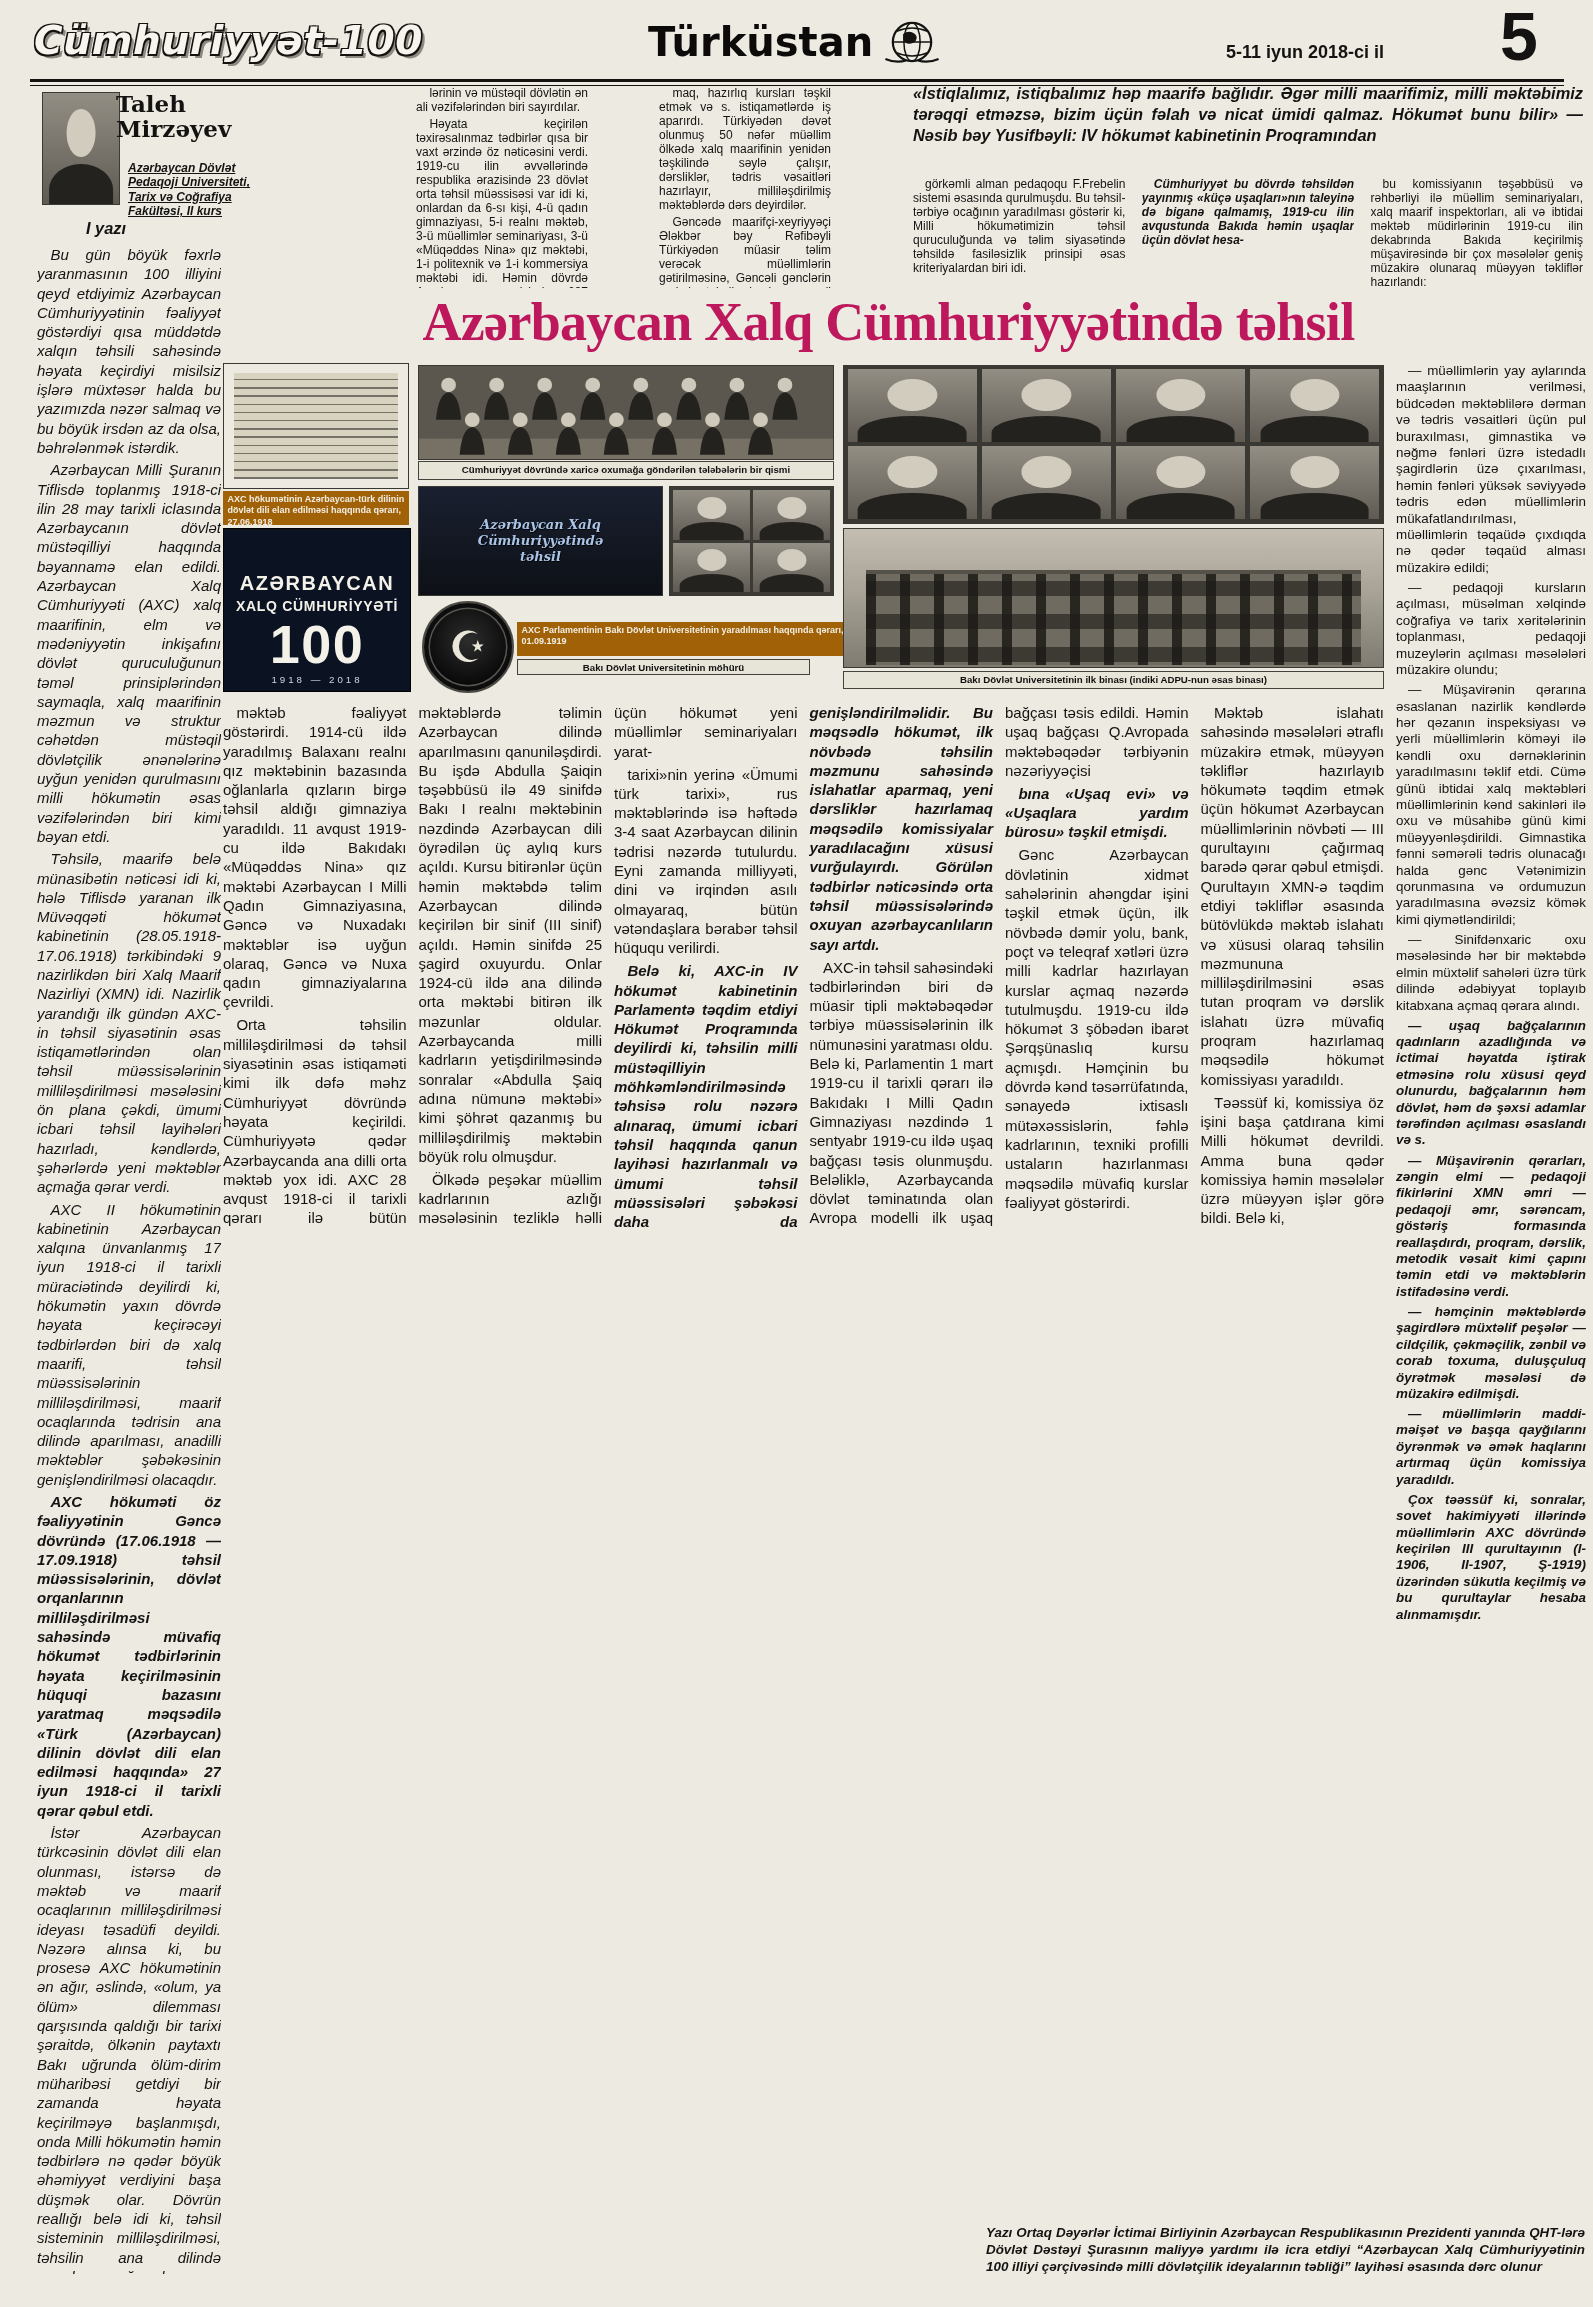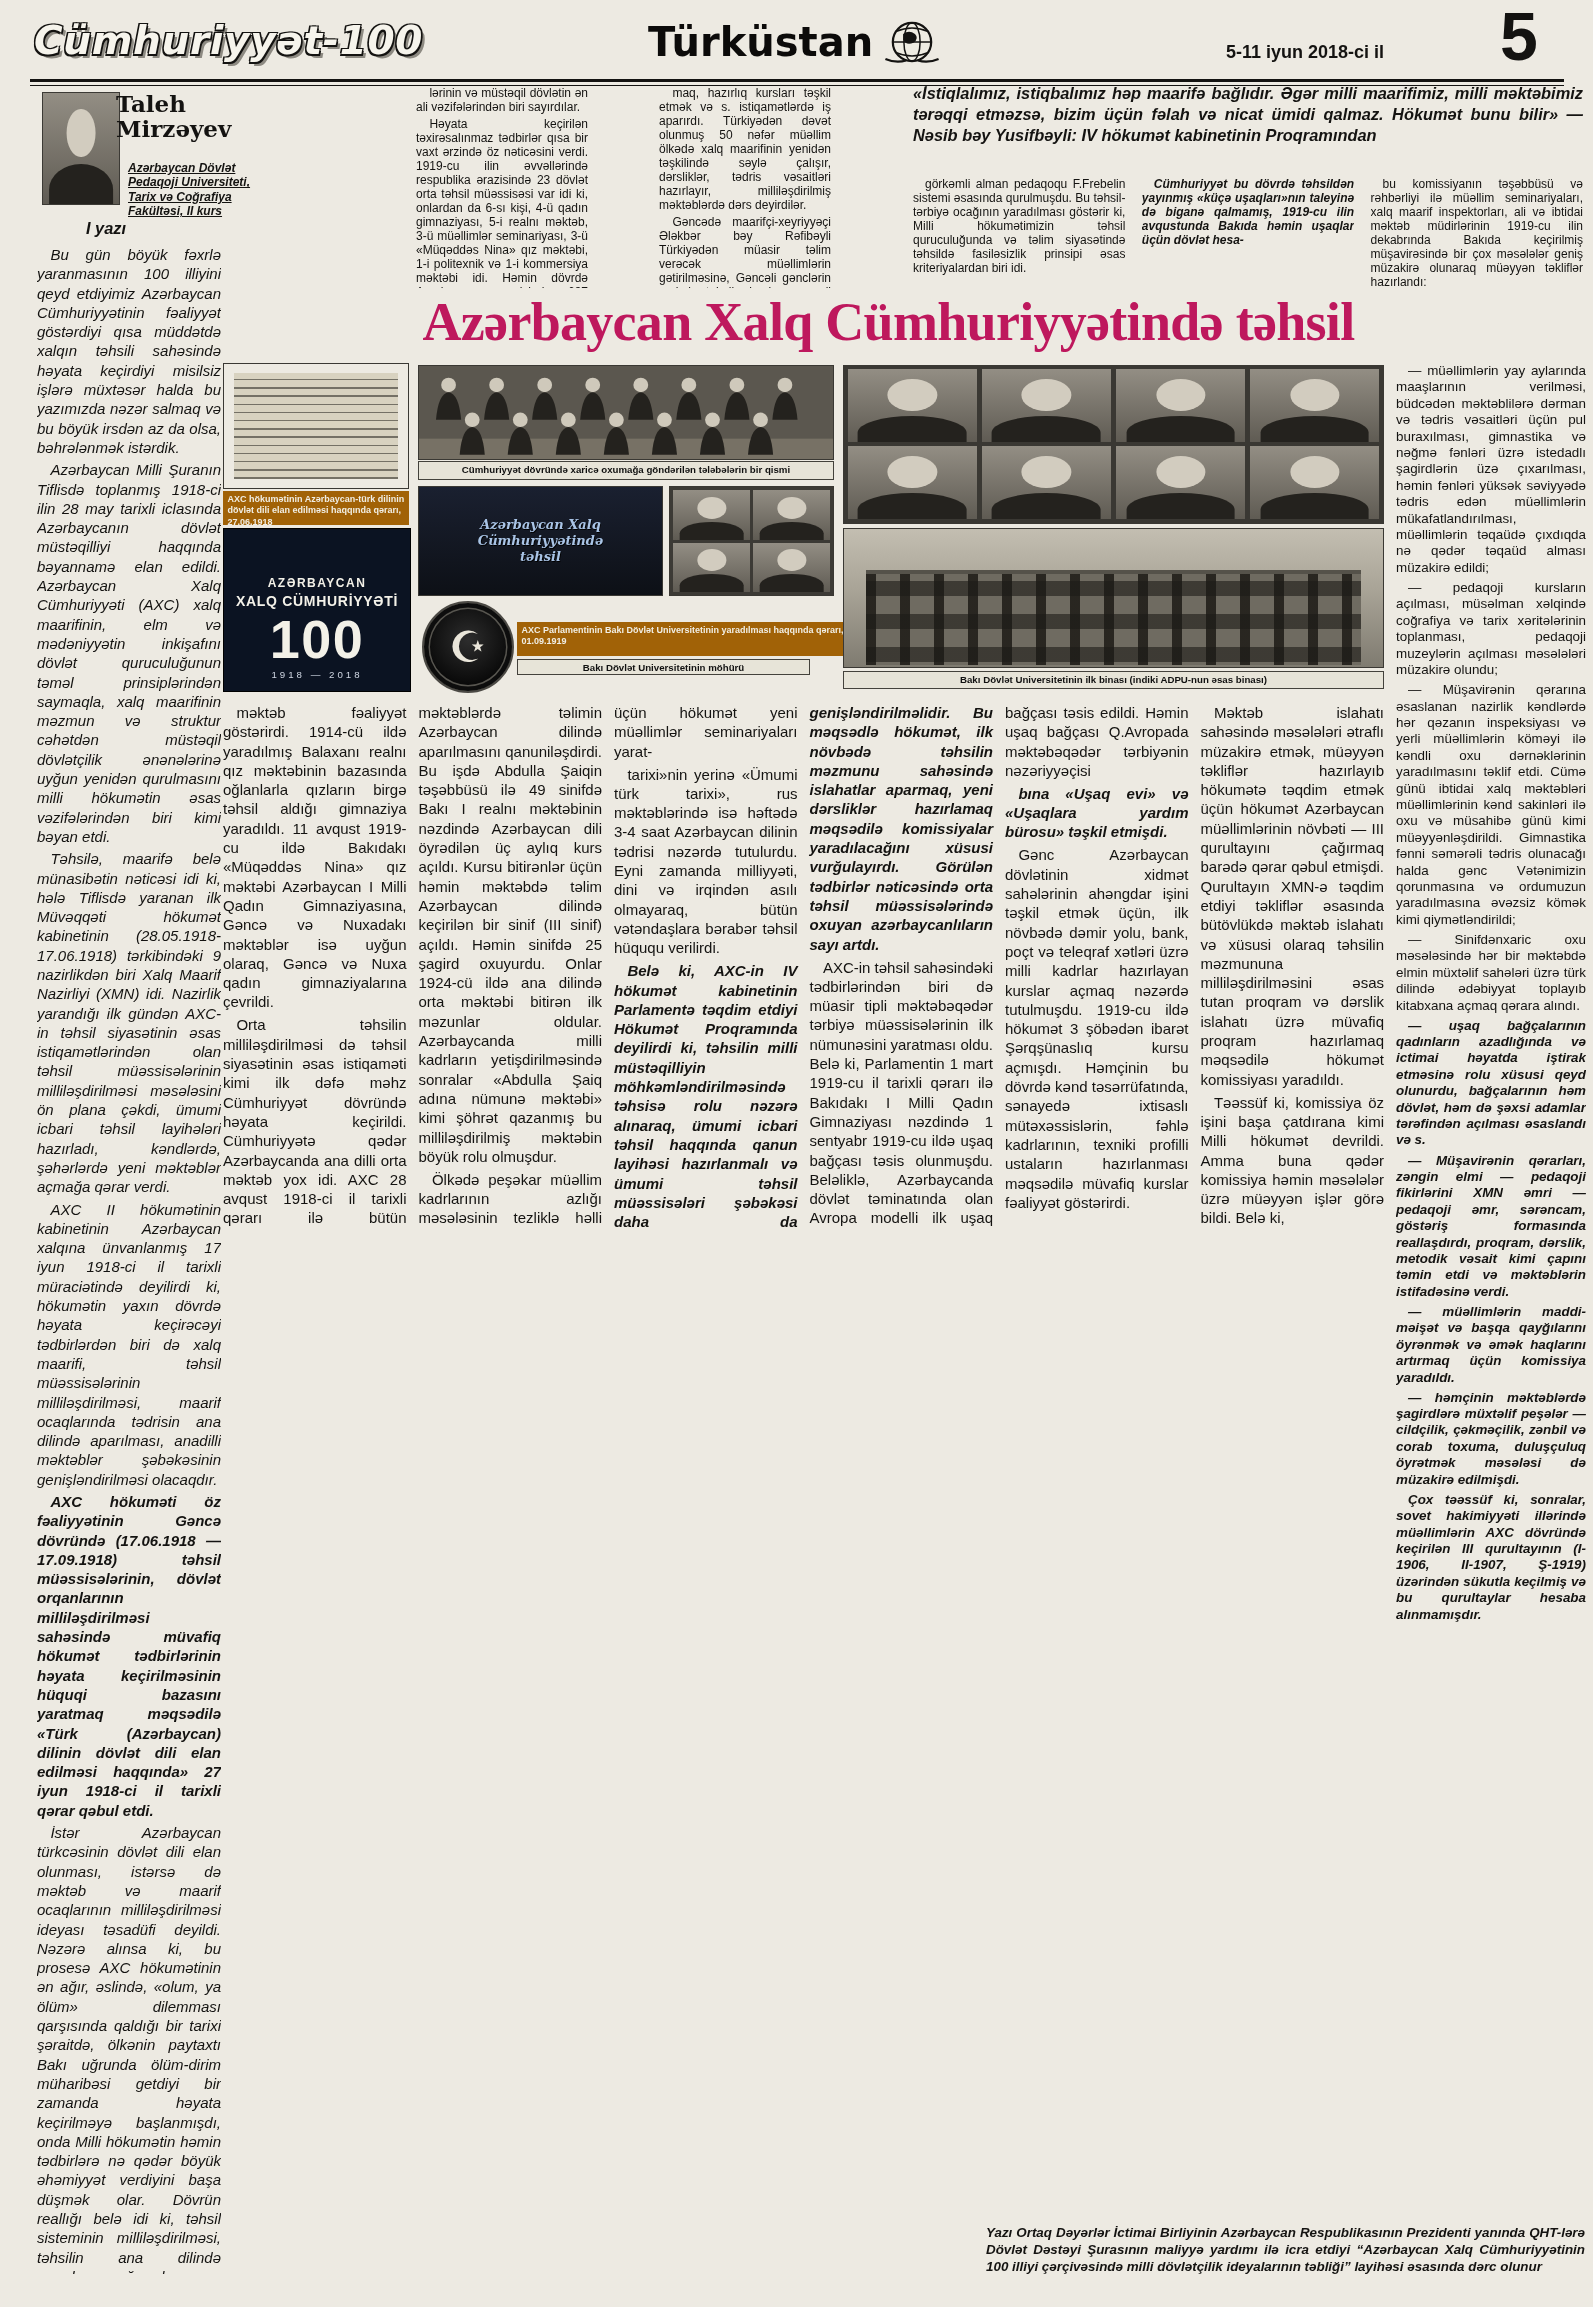--- a/index.html
+++ b/index.html
@@ -65,21 +65,21 @@
   .collage{left:223px;top:363px;width:1161px;height:327px;}
   .ph{position:absolute;border:0.7px solid #3a3833;box-sizing:border-box;}
   .doc{left:0;top:0;width:186px;height:126px;
     background-color:#d8d2c0;
     background-image:repeating-linear-gradient(180deg, transparent 0 6.7px, rgba(35,33,28,.55) 6.7px 8.2px);
     background-clip:content-box;padding:9px 10.4px;}
   .cap-dark{position:absolute;background:#a16207;color:#f1eee4;font-size:9px;font-weight:700;line-height:1.25;padding:3px 4.5px;box-sizing:border-box;}
   .cap-light{position:absolute;background:#e7e4d8;color:#111;font-size:9.7px;font-weight:700;line-height:1.2;text-align:center;padding:2.2px 3px;box-sizing:border-box;border:0.7px solid #44423c;}
   .cap-decree{left:0;top:128px;width:186px;height:34px;}
   .logo{left:0;top:165px;width:186px;height:162px;background:#0b1322;color:#f3f1e8;display:flex;flex-direction:column;align-items:center;justify-content:center;gap:3px;border:0.7px solid #000;}
-  .logo .l1{font-size:12px;font-weight:800;letter-spacing:1.5px;margin-top:36px;}
+  .logo .l1{font-size:20px;font-weight:800;letter-spacing:1.5px;margin-top:36px;}
   .logo .l2{font-size:14px;font-weight:600;letter-spacing:0.7px;}
   .logo .num{font-size:54px;font-weight:900;line-height:1;letter-spacing:1.5px;}
   .logo .yrs{font-size:9.7px;letter-spacing:3px;color:#cfd6e2;}
   .group{left:195px;top:1.5px;width:416px;height:95px;}
   .cap-students{left:195px;top:98px;width:416px;height:19.3px;}
   .overlay{left:195px;top:123px;width:245px;height:110px;background:linear-gradient(#1a2030,#0d1016);display:flex;flex-direction:column;align-items:center;justify-content:center;}
   .overlay div{font-family:"DejaVu Serif", serif;font-style:italic;font-weight:700;color:#a9c4e6;font-size:13px;line-height:1.25;text-shadow:0.7px 0.7px 0 #000;}
   .midphoto{left:446px;top:123px;width:165px;height:110px;display:grid;grid-template-columns:1fr 1fr;gap:3px;background:#3c3a35;padding:3px;box-sizing:border-box;}
   .emblem{left:199px;top:238px;width:88px;height:88px;border-radius:50%;
     background:radial-gradient(circle at 50% 42%, #2d2d2d, #060606 72%);
@@ -258,22 +258,22 @@
   <div class="cap-light cap-building">Bakı Dövlət Universitetinin ilk binası (indiki ADPU-nun əsas binası)</div>
 </div>
 
 <div class="abs txt rightcol">
   <p>— müəllimlərin yay aylarında maaşlarının verilməsi, büdcədən məktəblilərə dərman və tədris vəsaitləri üçün pul buraxılması, gimnastika və nəğmə fənləri üzrə istedadlı şagirdlərin üzə çıxarılması, həmin fənləri yüksək səviyyədə tədris edən müəllimlərin mükafatlandırılması, müəllimlərin təqaüdə çıxdıqda nə qədər təqaüd alması müzakirə edildi;</p>
   <p>— pedaqoji kursların açılması, müsəlman xəlqində coğrafiya və tarix xəritələrinin toplanması, pedaqoji muzeylərin açılması məsələləri müzakirə olundu;</p>
   <p>— Müşavirənin qərarına əsaslanan nazirlik kəndlərdə hər qəzanın inspeksiyası və yerli müəllimlərin köməyi ilə kəndli oxu dərnəklərinin yaradılmasını təklif etdi. Cümə günü ibtidai xalq məktəbləri müəllimlərinin kənd sakinləri ilə oxu və müsahibə günü kimi müəyyənləşdirildi. Gimnastika fənni səmərəli tədris olunacağı halda gənc Vətənimizin qorunmasına və ordumuzun yaradılmasına əvəzsiz kömək kimi qiymətləndirildi;</p>
   <p>— Sinifdənxaric oxu məsələsində hər bir məktəbdə elmin müxtəlif sahələri üzrə türk dilində ədəbiyyat toplayıb kitabxana açmaq qərara alındı.</p>
   <p class="bi">— uşaq bağçalarının qadınların azadlığında və ictimai həyatda iştirak etməsinə rolu xüsusi qeyd olunurdu, bağçalarının həm dövlət, həm də şəxsi adamlar tərəfindən açılması əsaslandı və s.</p>
   <p class="bi">— Müşavirənin qərarları, zəngin elmi — pedaqoji fikirlərini XMN əmri — pedaqoji əmr, sərəncam, göstəriş formasında reallaşdırdı, proqram, dərslik, metodik vəsait kimi çapını təmin etdi və məktəblərin istifadəsinə verdi.</p>
+  <p class="bi">— həmçinin məktəblərdə şagirdlərə müxtəlif peşələr — cildçilik, çəkməçilik, zənbil və corab toxuma, duluşçuluq öyrətmək məsələsi də müzakirə edilmişdi.</p>
   <p class="bi">— müəllimlərin maddi-məişət və başqa qayğılarını öyrənmək və əmək haqlarını artırmaq üçün komissiya yaradıldı.</p>
-  <p class="bi">— həmçinin məktəblərdə şagirdlərə müxtəlif peşələr — cildçilik, çəkməçilik, zənbil və corab toxuma, duluşçuluq öyrətmək məsələsi də müzakirə edilmişdi.</p>
   <p class="bi">Çox təəssüf ki, sonralar, sovet hakimiyyəti illərində müəllimlərin AXC dövründə keçirilən III qurultayının (I-1906, II-1907, Ş-1919) üzərindən sükutla keçilmiş və bu qurultaylar hesaba alınmamışdır.</p>
 </div>
 
 <div class="abs txt lower">
   <p>məktəb fəaliyyət göstərirdi. 1914-cü ildə yaradılmış Balaxanı realnı qız məktəbinin bazasında oğlanlarla qızların birgə təhsil aldığı gimnaziya yaradıldı. 11 avqust 1919-cu ildə Bakıdakı «Müqəddəs Nina» qız məktəbi Azərbaycan I Milli Qadın Gimnaziyasına, Gəncə və Nuxadakı məktəblər isə uyğun olaraq, Gəncə və Nuxa qadın gimnaziyalarına çevrildi.</p>
   <p>Orta təhsilin milliləşdirilməsi də təhsil siyasətinin əsas istiqaməti kimi ilk dəfə məhz Cümhuriyyət dövründə həyata keçirildi. Cümhuriyyətə qədər Azərbaycanda ana dilli orta məktəb yox idi. AXC 28 avqust 1918-ci il tarixli qərarı ilə bütün məktəblərdə təlimin Azərbaycan dilində aparılmasını qanuniləşdirdi. Bu işdə Abdulla Şaiqin təşəbbüsü ilə 49 sinifdə Bakı I realnı məktəbinin nəzdində Azərbaycan dili öyrədilən üç aylıq kurs açıldı. Kursu bitirənlər üçün həmin məktəbdə təlim Azərbaycan dilində keçirilən bir sinif (III sinif) açıldı. Həmin sinifdə 25 şagird oxuyurdu. Onlar 1924-cü ildə ana dilində orta məktəbi bitirən ilk məzunlar oldular. Azərbaycanda milli kadrların yetişdirilməsində sonralar «Abdulla Şaiq adına nümunə məktəbi» kimi şöhrət qazanmış bu milliləşdirilmiş məktəbin böyük rolu olmuşdur.</p>
   <p>Ölkədə peşəkar müəllim kadrlarının azlığı məsələsinin tezliklə həlli üçün hökumət yeni müəllimlər seminariyaları yarat-</p>
   <p>tarixi»nin yerinə «Ümumi türk tarixi», rus məktəblərində isə həftədə 3-4 saat Azərbaycan dilinin tədrisi nəzərdə tutulurdu. Eyni zamanda milliyyəti, dini və irqindən asılı olmayaraq, bütün vətəndaşlara bərabər təhsil hüququ verilirdi.</p>
   <p class="bi">Belə ki, AXC-in IV hökumət kabinetinin Parlamentə təqdim etdiyi Hökumət Proqramında deyilirdi ki, təhsilin milli müstəqilliyin möhkəmləndirilməsində təhsisə rolu nəzərə alınaraq, ümumi icbari təhsil haqqında qanun layihəsi hazırlanmalı və ümumi təhsil müəssisələri şəbəkəsi daha da genişləndirilməlidir. Bu məqsədlə hökumət, ilk növbədə təhsilin məzmunu sahəsində islahatlar aparmaq, yeni dərsliklər hazırlamaq məqsədilə komissiyalar yaradılacağını xüsusi vurğulayırdı. Görülən tədbirlər nəticəsində orta təhsil müəssisələrində oxuyan azərbaycanlıların sayı artdı.</p>
   <p>AXC-in təhsil sahəsindəki tədbirlərindən biri də müasir tipli məktəbəqədər tərbiyə müəssisələrinin ilk nümunəsini yaratması oldu. Belə ki, Parlamentin 1 mart 1919-cu il tarixli qərarı ilə Bakıdakı I Milli Qadın Gimnaziyası nəzdində 1 sentyabr 1919-cu ildə uşaq bağçası təsis olunmuşdu. Beləliklə, Azərbaycanda dövlət təminatında olan Avropa modelli ilk uşaq bağçası təsis edildi. Həmin uşaq bağçası Q.Avropada məktəbəqədər tərbiyənin nəzəriyyəçisi</p>

